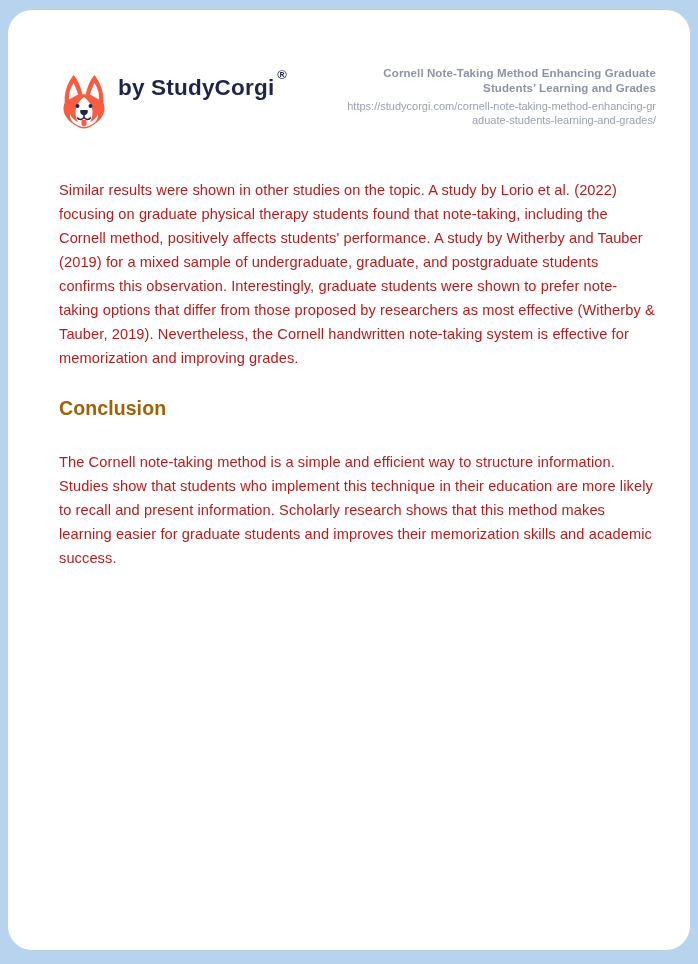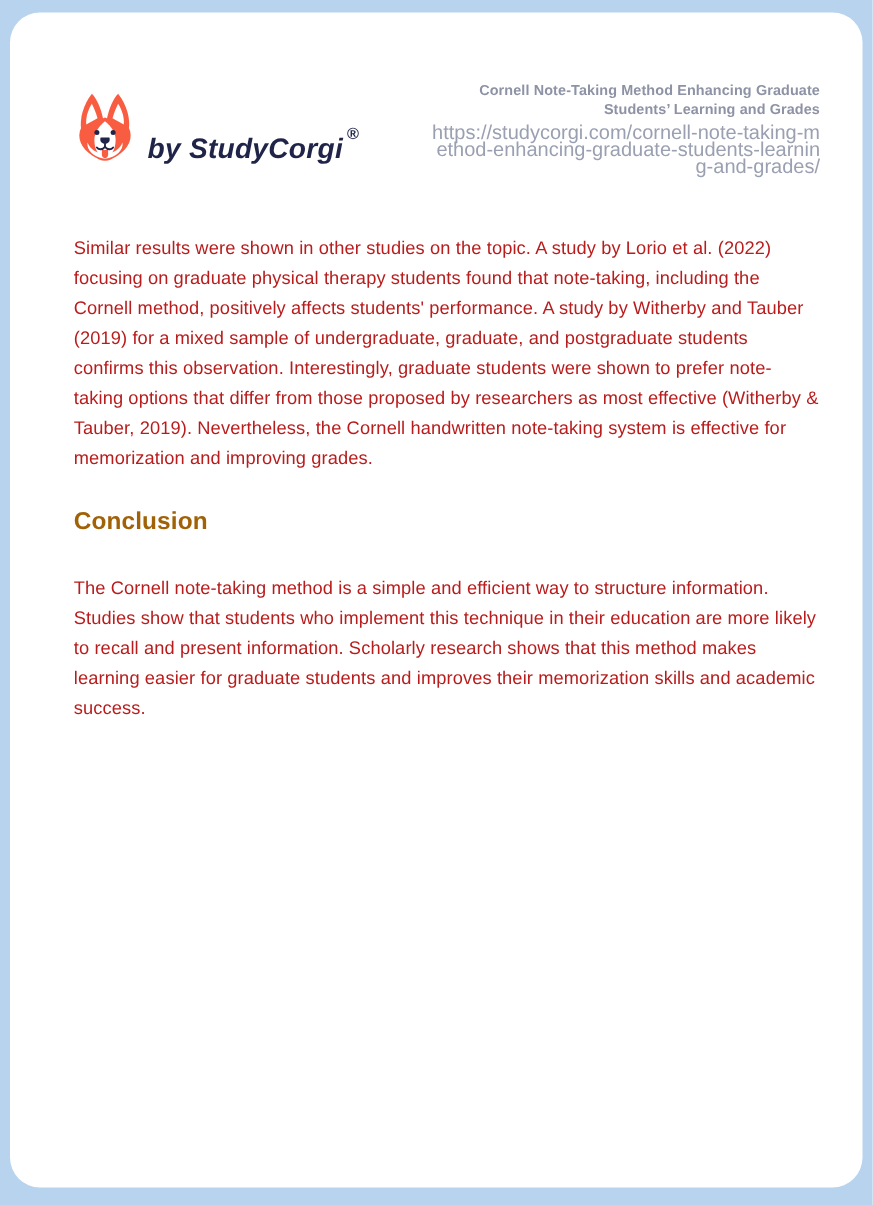--- a/index.html
+++ b/index.html
@@ -25,25 +25,24 @@
     padding: 56px 34px 40px 51px;
     overflow: hidden;
   }
   .header {
     display: flex;
     justify-content: space-between;
     align-items: flex-start;
   }
   .brand {
     display: flex;
-    align-items: flex-end;
+    align-items: flex-start;
     gap: 9px;
     margin-top: 8px;
     cursor: pointer;
-    font-style: italic;
   }
   .brand svg { display: block; }
   .brand-text {
     font-size: 22.5px;
     font-weight: bold;
     color: #1f2448;
     letter-spacing: 0.2px;
     white-space: nowrap;
   }
   .brand-reg {
@@ -62,21 +61,21 @@
   }
   .doc-title {
     font-size: 11.5px;
     font-weight: bold;
     color: #8d92a5;
     line-height: 15px;
     letter-spacing: 0.1px;
   }
   .doc-url {
     margin-top: 4px;
-    font-size: 16px;
+    font-size: 11px;
     color: #9aa0b1;
     line-height: 13.5px;
     text-decoration: none;
     display: block;
     word-break: break-all;
     cursor: pointer;
   }
   .content {
     margin-top: 46px;
     color: #434c63;

